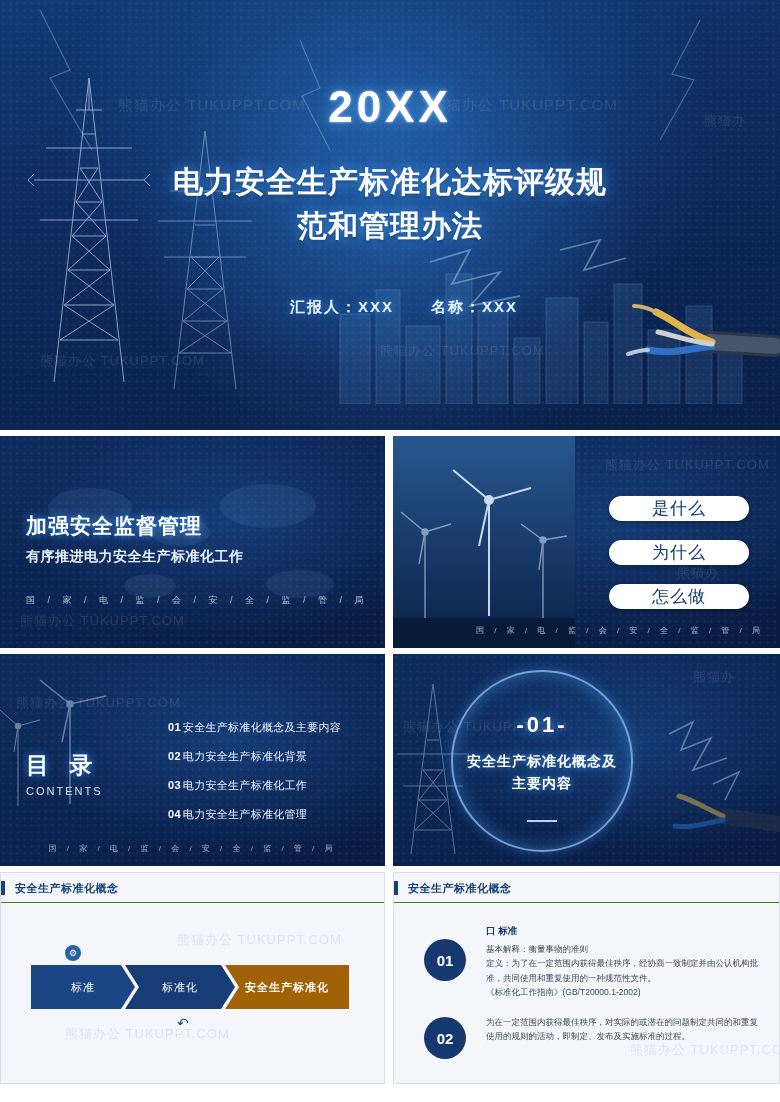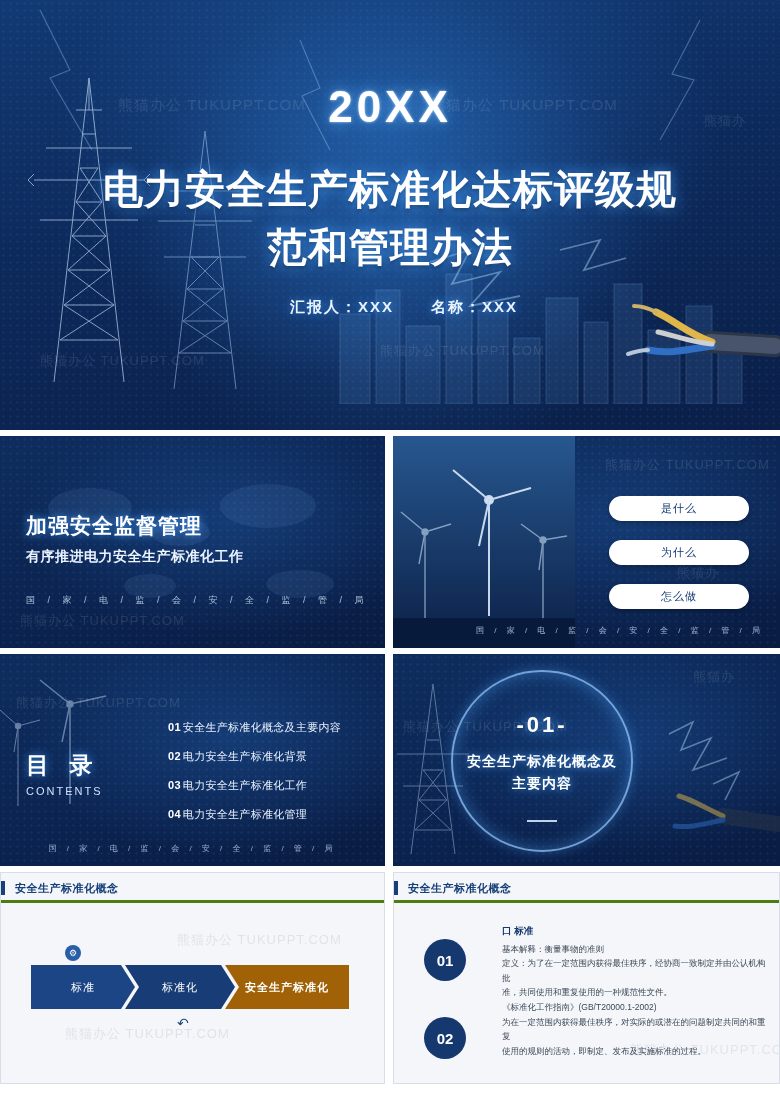--- a/index.html
+++ b/index.html
@@ -43,21 +43,21 @@
 
   
   #slide1 { left: 0; top: 0; width: 780px; height: 430px; }
   #slide1 .title-year {
     position: absolute; left: 0; right: 0; top: 82px; text-align: center;
     font-size: 44px; font-weight: bold; color: #ffffff; letter-spacing: 4px;
     text-shadow: 0 0 16px rgba(90,175,255,0.9), 0 0 3px rgba(255,255,255,.8);
   }
   #slide1 .title-main {
     position: absolute; left: 60px; right: 60px; top: 160px; text-align: center;
-    font-size: 40px; font-weight: bold; color: #ffffff; line-height: 1.45;
+    font-size: 30px; font-weight: bold; color: #ffffff; line-height: 1.45;
     letter-spacing: 1px;
     text-shadow: 0 0 14px rgba(70,160,255,0.95), 0 2px 4px rgba(0,0,0,.5);
   }
   #slide1 .subtitle {
     position: absolute; left: 0; right: 0; top: 298px; text-align: center;
     font-size: 15px; color: #eaf4ff; letter-spacing: 2px; font-weight: bold;
     text-shadow: 0 0 8px rgba(60,150,255,.8);
     padding-left: 28px;
   }
 
@@ -91,21 +91,21 @@
   #slide3 { left: 393px; top: 436px; width: 387px; height: 212px; }
   #slide3 .turbine-panel {
     position: absolute; left: 0; top: 0; width: 182px; height: 212px;
     background: linear-gradient(180deg,#17406f 0%, #0d2a55 70%, #0a2046 100%);
     overflow: hidden;
   }
   #slide3 .btn {
     position: absolute; left: 216px; width: 140px; height: 25px;
     background: #ffffff; border-radius: 13px;
     display: flex; align-items: center; justify-content: center;
-    font-size: 11px; color: #123a74; letter-spacing: 1px;
+    font-size: 17px; color: #123a74; letter-spacing: 1px;
     box-shadow: 0 2px 5px rgba(0,0,0,.3);
   }
   #slide3 .btn.b1 { top: 60px; }
   #slide3 .btn.b2 { top: 104px; }
   #slide3 .btn.b3 { top: 148px; }
   #slide3 .s3-foot {
     position: absolute; right: 16px; bottom: 12px;
     font-size: 8px; color: rgba(205,226,255,.75); letter-spacing: 4px;
   }
 
@@ -149,21 +149,21 @@
     background: rgba(210,232,255,.9);
   }
 
   
   #slide6 {
     left: 0; top: 872px; width: 385px; height: 212px;
     background: #f4f6f9; border: 1px solid #d8dee8;
   }
   .light-head {
     position: absolute; left: 0; top: 0; width: 100%; height: 30px;
-    border-bottom: 3px solid #4d7c0f;
+    border-bottom: 1px solid #4d7c0f;
   }
   .light-head .bar { position:absolute; left: 0; top: 8px; width: 4px; height: 14px; background:#17407a; }
   .light-head .ht {
     position: absolute; left: 14px; top: 8px; font-size: 11px; color: #17407a; font-weight: bold; letter-spacing: .5px;
   }
   .chev-row { position: absolute; left: 30px; top: 92px; display: flex; }
   .chev {
     position: relative; height: 44px; background: #1b4584; color: #fff;
     display: flex; align-items: center; justify-content: center;
     font-size: 11px; letter-spacing: 1px; padding: 0 10px;
@@ -184,21 +184,21 @@
     left: 393px; top: 872px; width: 387px; height: 212px;
     background: #f4f6f9; border: 1px solid #d8dee8;
   }
   #slide7 .num-bubble {
     position: absolute; left: 30px; width: 42px; height: 42px; border-radius: 50%;
     background: #15386f; color: #fff; font-size: 15px; font-weight: bold;
     display: flex; align-items: center; justify-content: center;
   }
   #slide7 .nb1 { top: 66px; }
   #slide7 .nb2 { top: 144px; }
-  #slide7 .blk { position: absolute; left: 92px; right: 8px; margin-left: 16px; }
+  #slide7 .blk { position: absolute; left: 92px; right: 8px; }
   #slide7 .blk.k1 { top: 52px; }
   #slide7 .blk.k2 { top: 142px; }
   #slide7 .blk .bt { font-size: 9.5px; color: #15386f; font-weight: bold; margin-bottom: 4px; }
   #slide7 .blk .bl { font-size: 8.5px; color: #3c4858; line-height: 1.7; }
 </style>
 </head>
 <body>
 
 <div class="deck">
 

